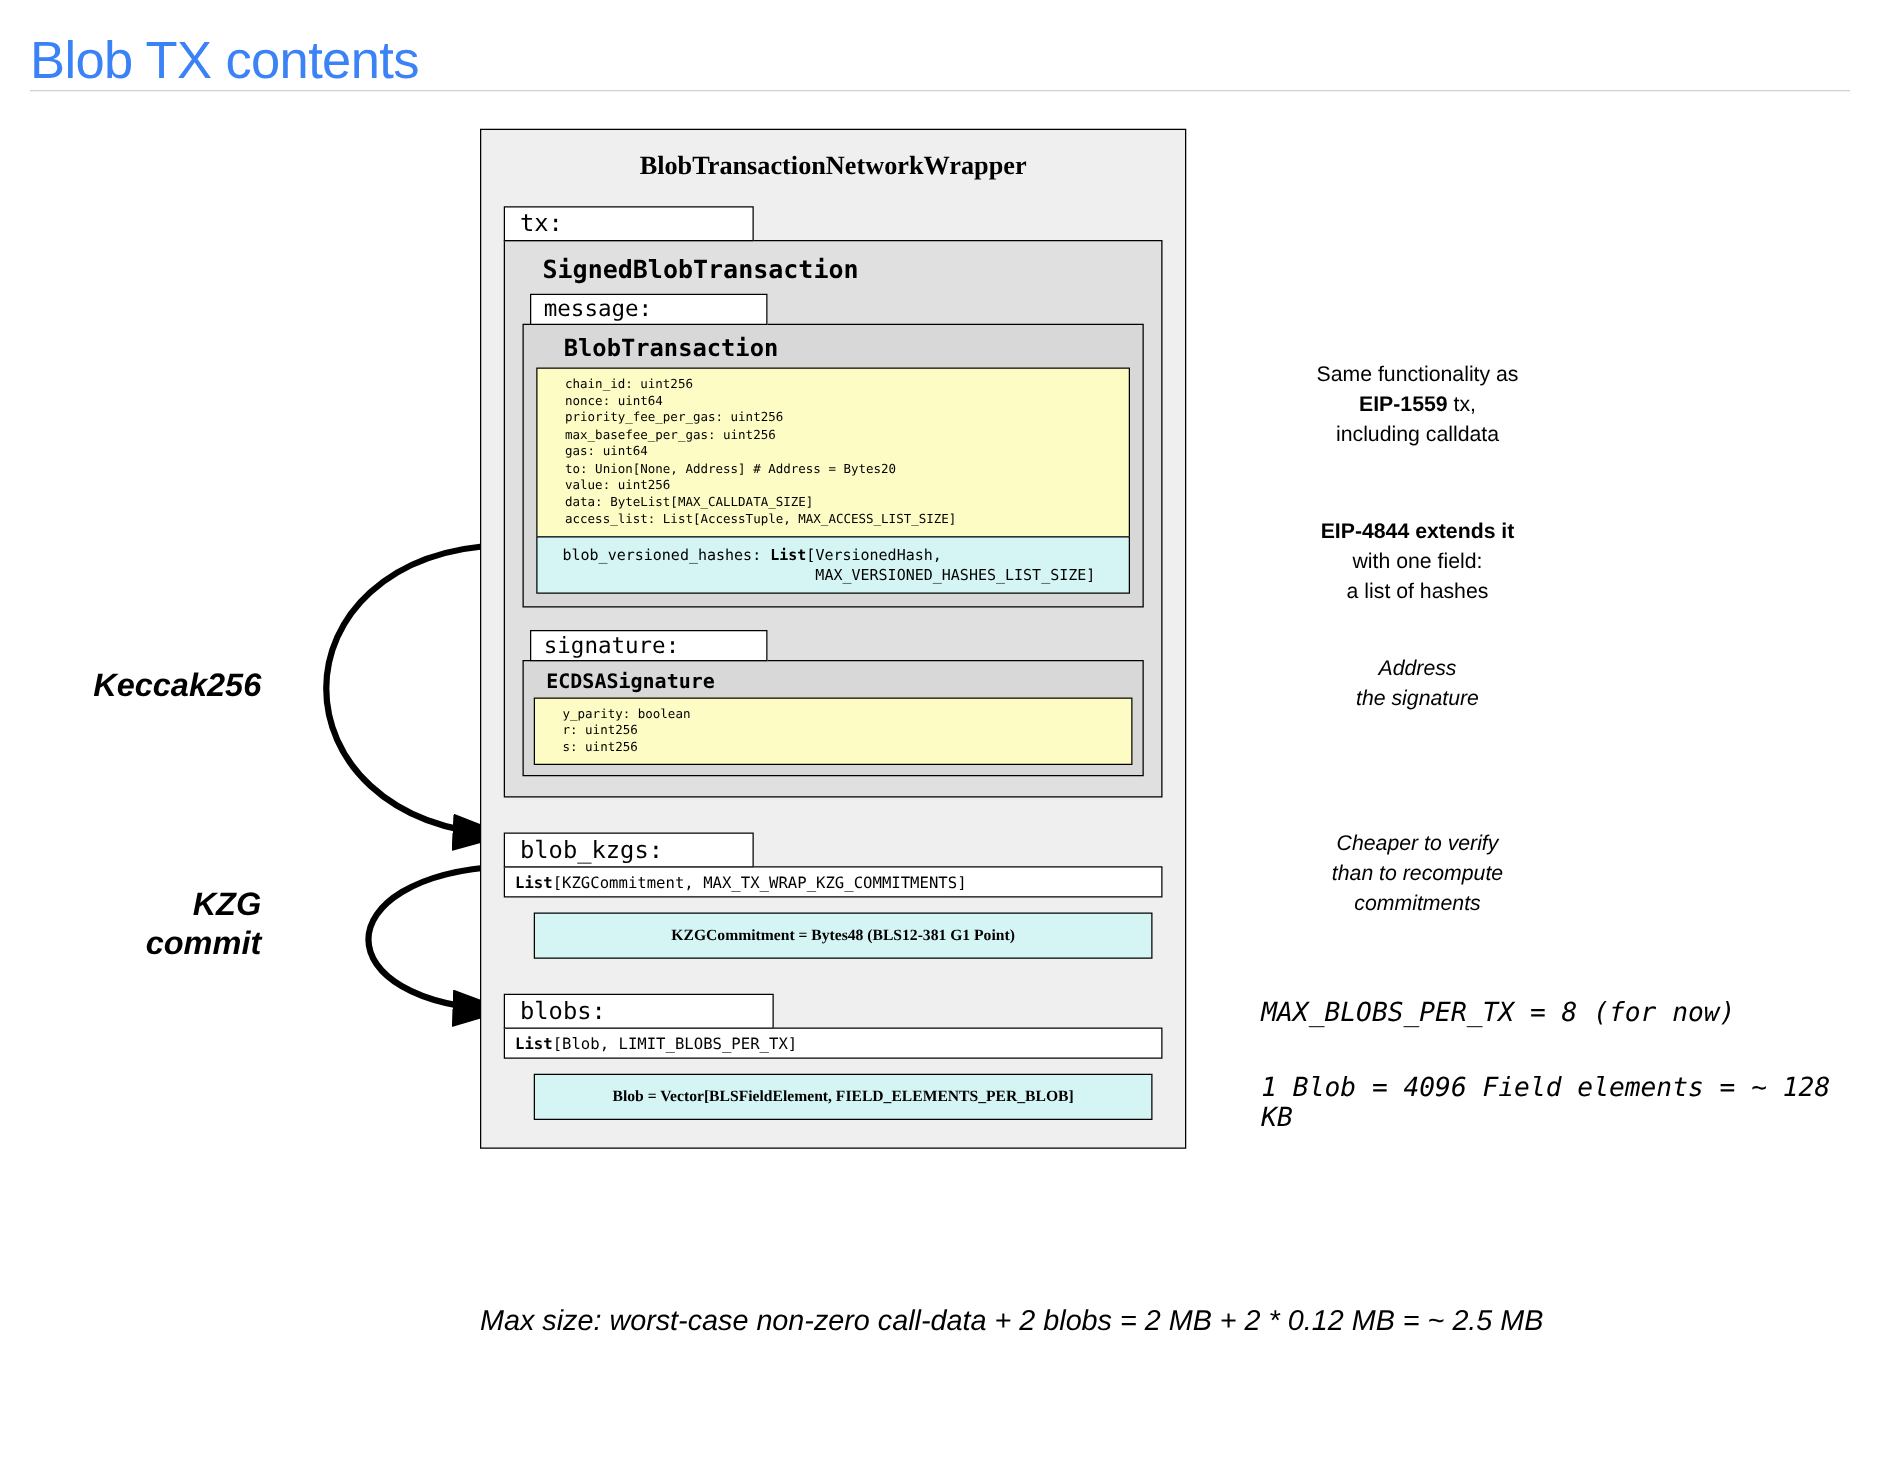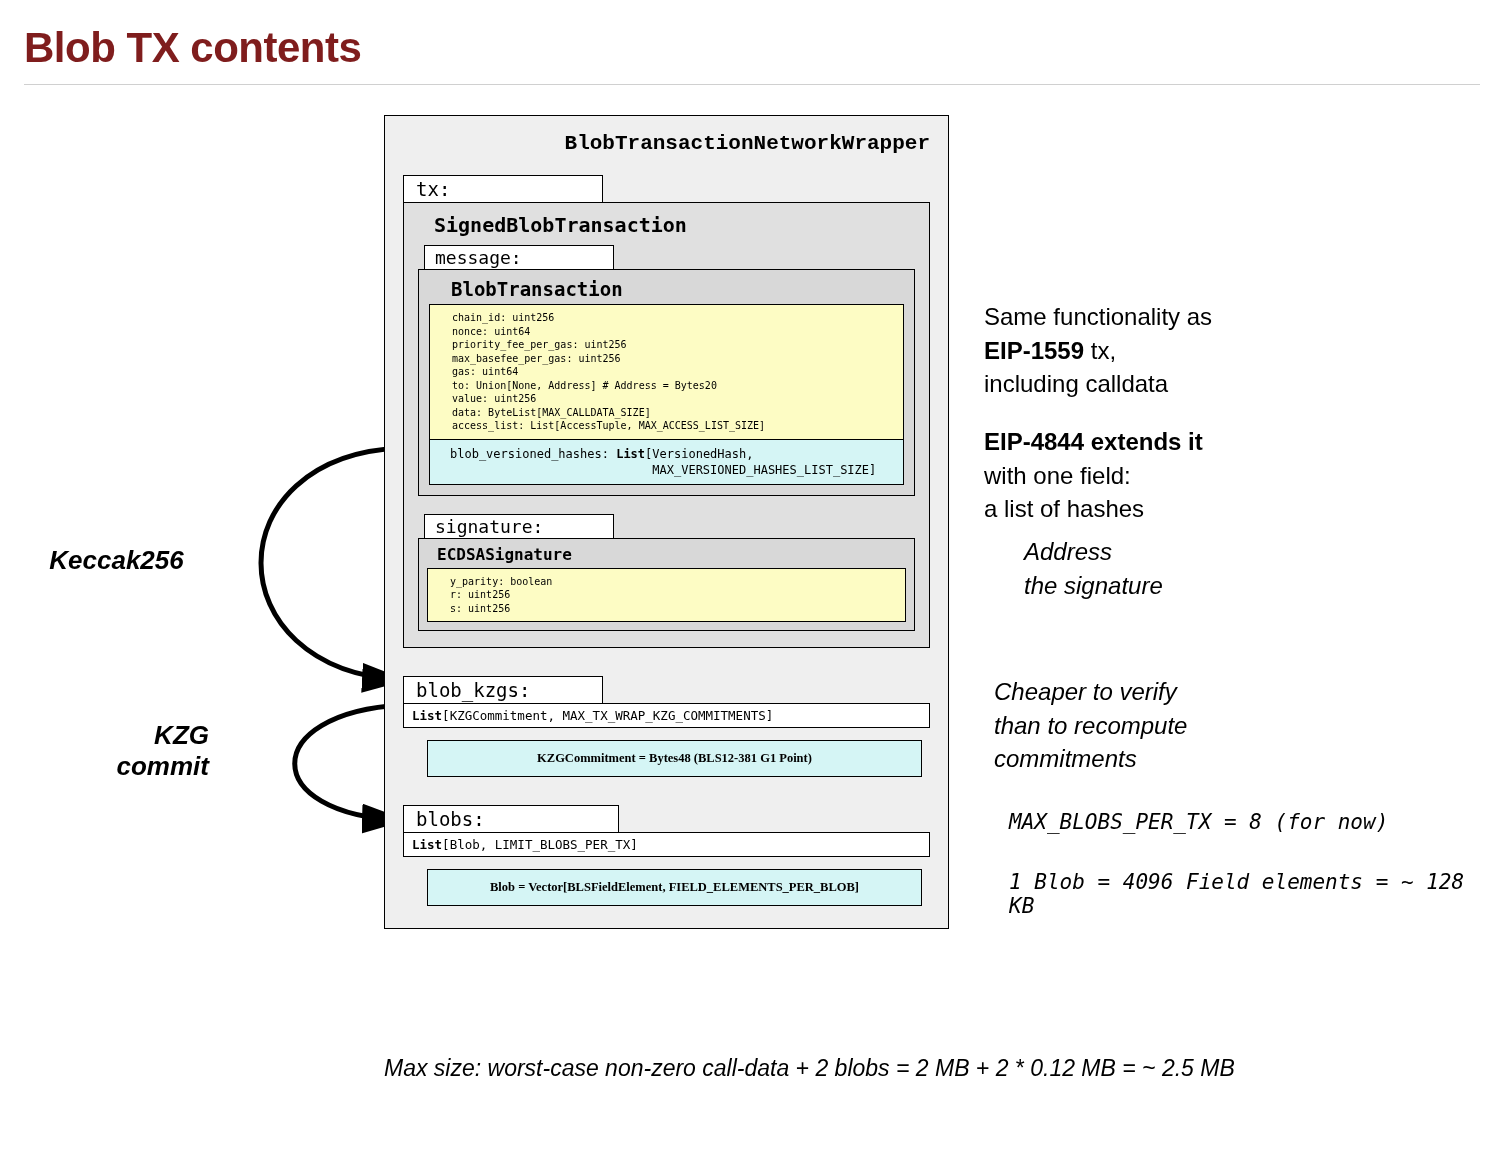--- a/index.html
+++ b/index.html
@@ -5,24 +5,24 @@
   * { box-sizing: border-box; margin: 0; padding: 0; }
   body {
     font-family: -apple-system, BlinkMacSystemFont, "Segoe UI", Helvetica, Arial, sans-serif;
     background: #ffffff;
     color: #000;
     width: 1504px;
     padding: 24px 24px 40px 24px;
   }
   h1 {
     font-size: 42px;
-    font-weight: 700;
-    margin-bottom: 12px;
+    font-weight: 400;
+    margin-bottom: 0;
     letter-spacing: -0.5px;
-    color: #7f1d1d;
+    color: #3b82f6;
   }
   hr.rule {
     border: none;
     border-top: 1px solid #d0d0d0;
     margin-bottom: 30px;
   }
   .stage {
     position: relative;
     width: 100%;
     height: 1000px;
@@ -31,24 +31,24 @@
   .wrapper-box {
     position: absolute;
     left: 360px;
     top: 0;
     width: 565px;
     border: 1px solid #000;
     background: #efefef;
     padding: 12px 18px 22px 18px;
   }
   .wrapper-title {
-    font-family: Liberation Mono, monospace;
+    font-family: Liberation Serif, serif;
     font-weight: 700;
     font-size: 21px;
-    text-align: right;
+    text-align: center;
     margin: 4px 0 20px 0;
   }
   .small-label {
     display: inline-block;
     border: 1px solid #000;
     background: #ffffff;
     font-family: "SF Mono", Menlo, Consolas, monospace;
     font-size: 19px;
     padding: 2px 12px;
     margin-bottom: 0;
@@ -146,23 +146,23 @@
   .left-label {
     position: absolute;
     font-weight: 700;
     font-style: italic;
     font-size: 26px;
     text-align: right;
   }
   
   .right-note {
     position: absolute;
-    font-size: 24px;
+    font-size: 17px;
     line-height: 1.4;
-    text-align: left;
+    text-align: center;
   }
   .right-note em { font-style: italic; }
   .right-note b { font-weight: 700; }
   .right-mono-note{
     position: absolute;
     font-family: "SF Mono", Menlo, Consolas, monospace;
     font-style: italic;
     font-size: 21px;
   }
   .bottom-note {
@@ -195,21 +195,21 @@
       <marker id="arrowhead" markerWidth="10" markerHeight="10" refX="8" refY="3" orient="auto">
         <path d="M0,0 L9,3 L0,6 Z" fill="#000"></path>
       </marker>
     </defs>
 
     <path d="M 378 333 C 190 340, 190 555, 378 565" stroke="#000" stroke-width="5" fill="none" marker-end="url(#arrowhead)"></path>
 
     <path d="M 378 590 C 235 598, 235 700, 378 705" stroke="#000" stroke-width="5" fill="none" marker-end="url(#arrowhead)"></path>
   </svg>
 
-  <div class="left-label" style="left:0px; top:430px; width:185px;text-align:center;">Keccak256</div>
+  <div class="left-label" style="left:0px; top:430px; width:185px;">Keccak256</div>
   <div class="left-label" style="left:0px; top:605px; width:185px; white-space:pre-line;">KZG
 commit</div>
 
   <div class="wrapper-box">
     <div class="wrapper-title">BlobTransactionNetworkWrapper</div>
 
     <div class="small-label" style="width:200px;">tx:</div>
     <div class="signed-box">
       <div class="signed-title">SignedBlobTransaction</div>
 

